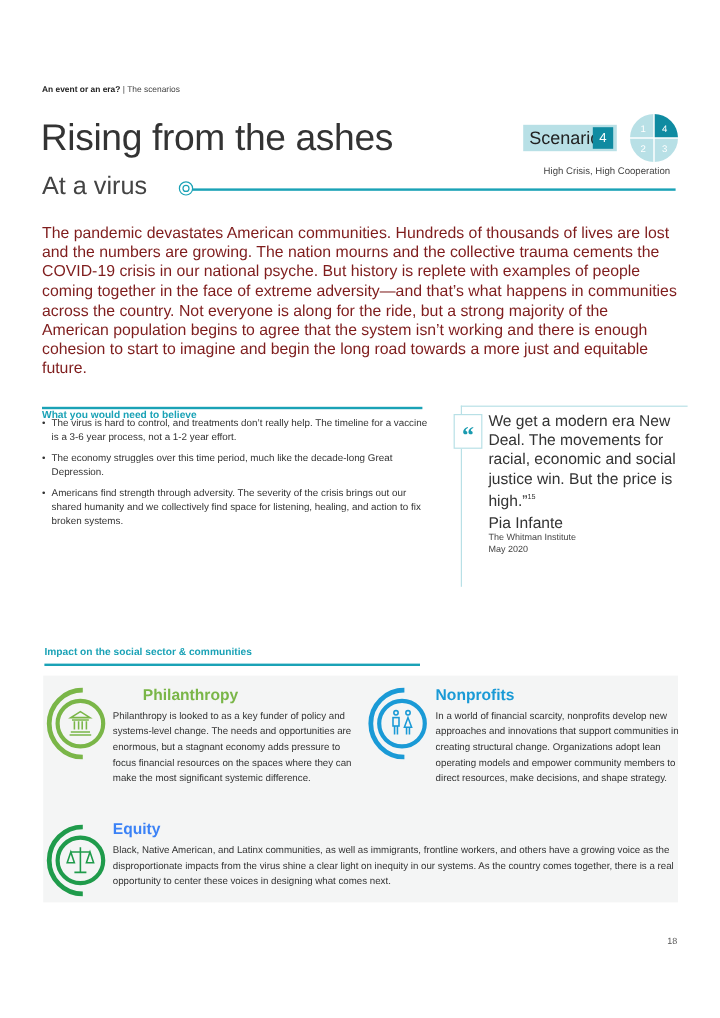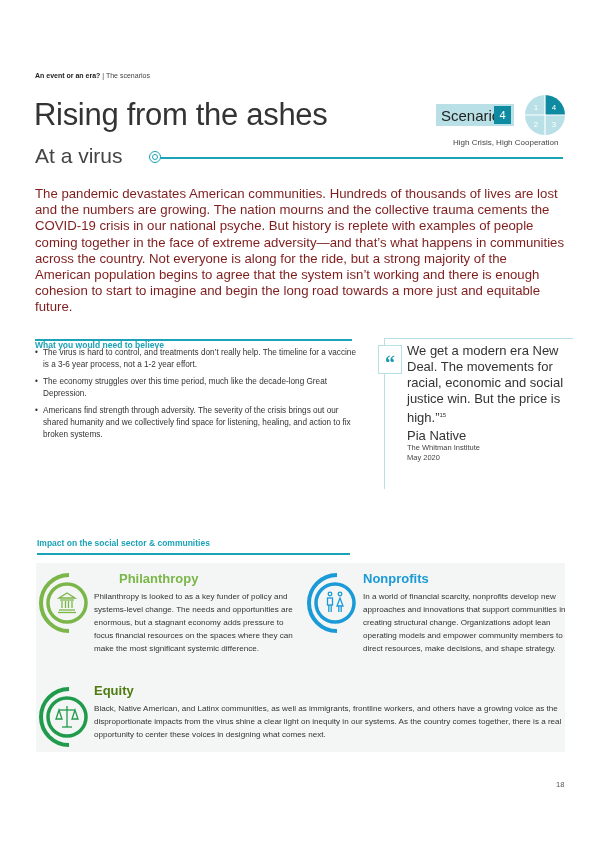--- a/index.html
+++ b/index.html
@@ -69,21 +69,21 @@
 <div class="abs sec-line" style="left:35px;top:339px;width:317px;"></div>
 <ul class="abs bullets">
   <li>The virus is hard to control, and treatments don’t really help. The timeline for a vaccine is a 3-6 year process, not a 1-2 year effort.</li>
   <li>The economy struggles over this time period, much like the decade-long Great Depression.</li>
   <li>Americans find strength through adversity. The severity of the crisis brings out our shared humanity and we collectively find space for listening, healing, and action to fix broken systems.</li>
 </ul>
 
 <div class="abs quote-box"></div>
 <div class="abs quote-mark-box">“</div>
 <div class="abs quote-text"><span>We get a modern era New Deal. The movements for racial, economic and social justice win. But the price is high.”</span><sup>15</sup></div>
-<div class="abs quote-name">Pia Native</div>
+<div class="abs quote-name">Pia Infante</div>
 <div class="abs quote-org">
   <div>The Whitman Institute</div>
   <div>May 2020</div>
 </div>
 
 <div class="abs sec-head" style="left:37px;top:538px;">Impact on the social sector &amp; communities</div>
 <div class="abs sec-line" style="left:37px;top:553px;width:313px;"></div>
 <div class="abs panel"></div>
 
 <svg class="abs icon-wrap" style="left:36px;top:573px;" viewBox="0 0 60 60">
@@ -124,16 +124,16 @@
   <path d="M33 2 A28 28 0 1 0 33 58" fill="none" stroke="#1f9b4b" stroke-width="4"></path>
   <circle cx="31" cy="30" r="19" fill="none" stroke="#1f9b4b" stroke-width="3.5"></circle>
   <g stroke="#1f9b4b" fill="none" stroke-width="1.3">
     <line x1="31" y1="19" x2="31" y2="40"></line>
     <line x1="23" y1="23" x2="39" y2="23"></line>
     <path d="M23 23 L20 32 L26 32 Z"></path>
     <path d="M39 23 L36 32 L42 32 Z"></path>
     <line x1="26" y1="40" x2="36" y2="40"></line>
   </g>
 </svg>
-<div class="abs card-title" style="left:94px;top:683px;color:#4d7c0f;">Equity</div>
+<div class="abs card-title" style="left:94px;top:683px;color:#3b82f6;">Equity</div>
 <div class="abs card-body" style="left:94px;top:702px;width:470px;">Black, Native American, and Latinx communities, as well as immigrants, frontline workers, and others have a growing voice as the disproportionate impacts from the virus shine a clear light on inequity in our systems. As the country comes together, there is a real opportunity to center these voices in designing what comes next.</div>
 
 <div class="abs page-num">18</div>
 
 </body></html>

